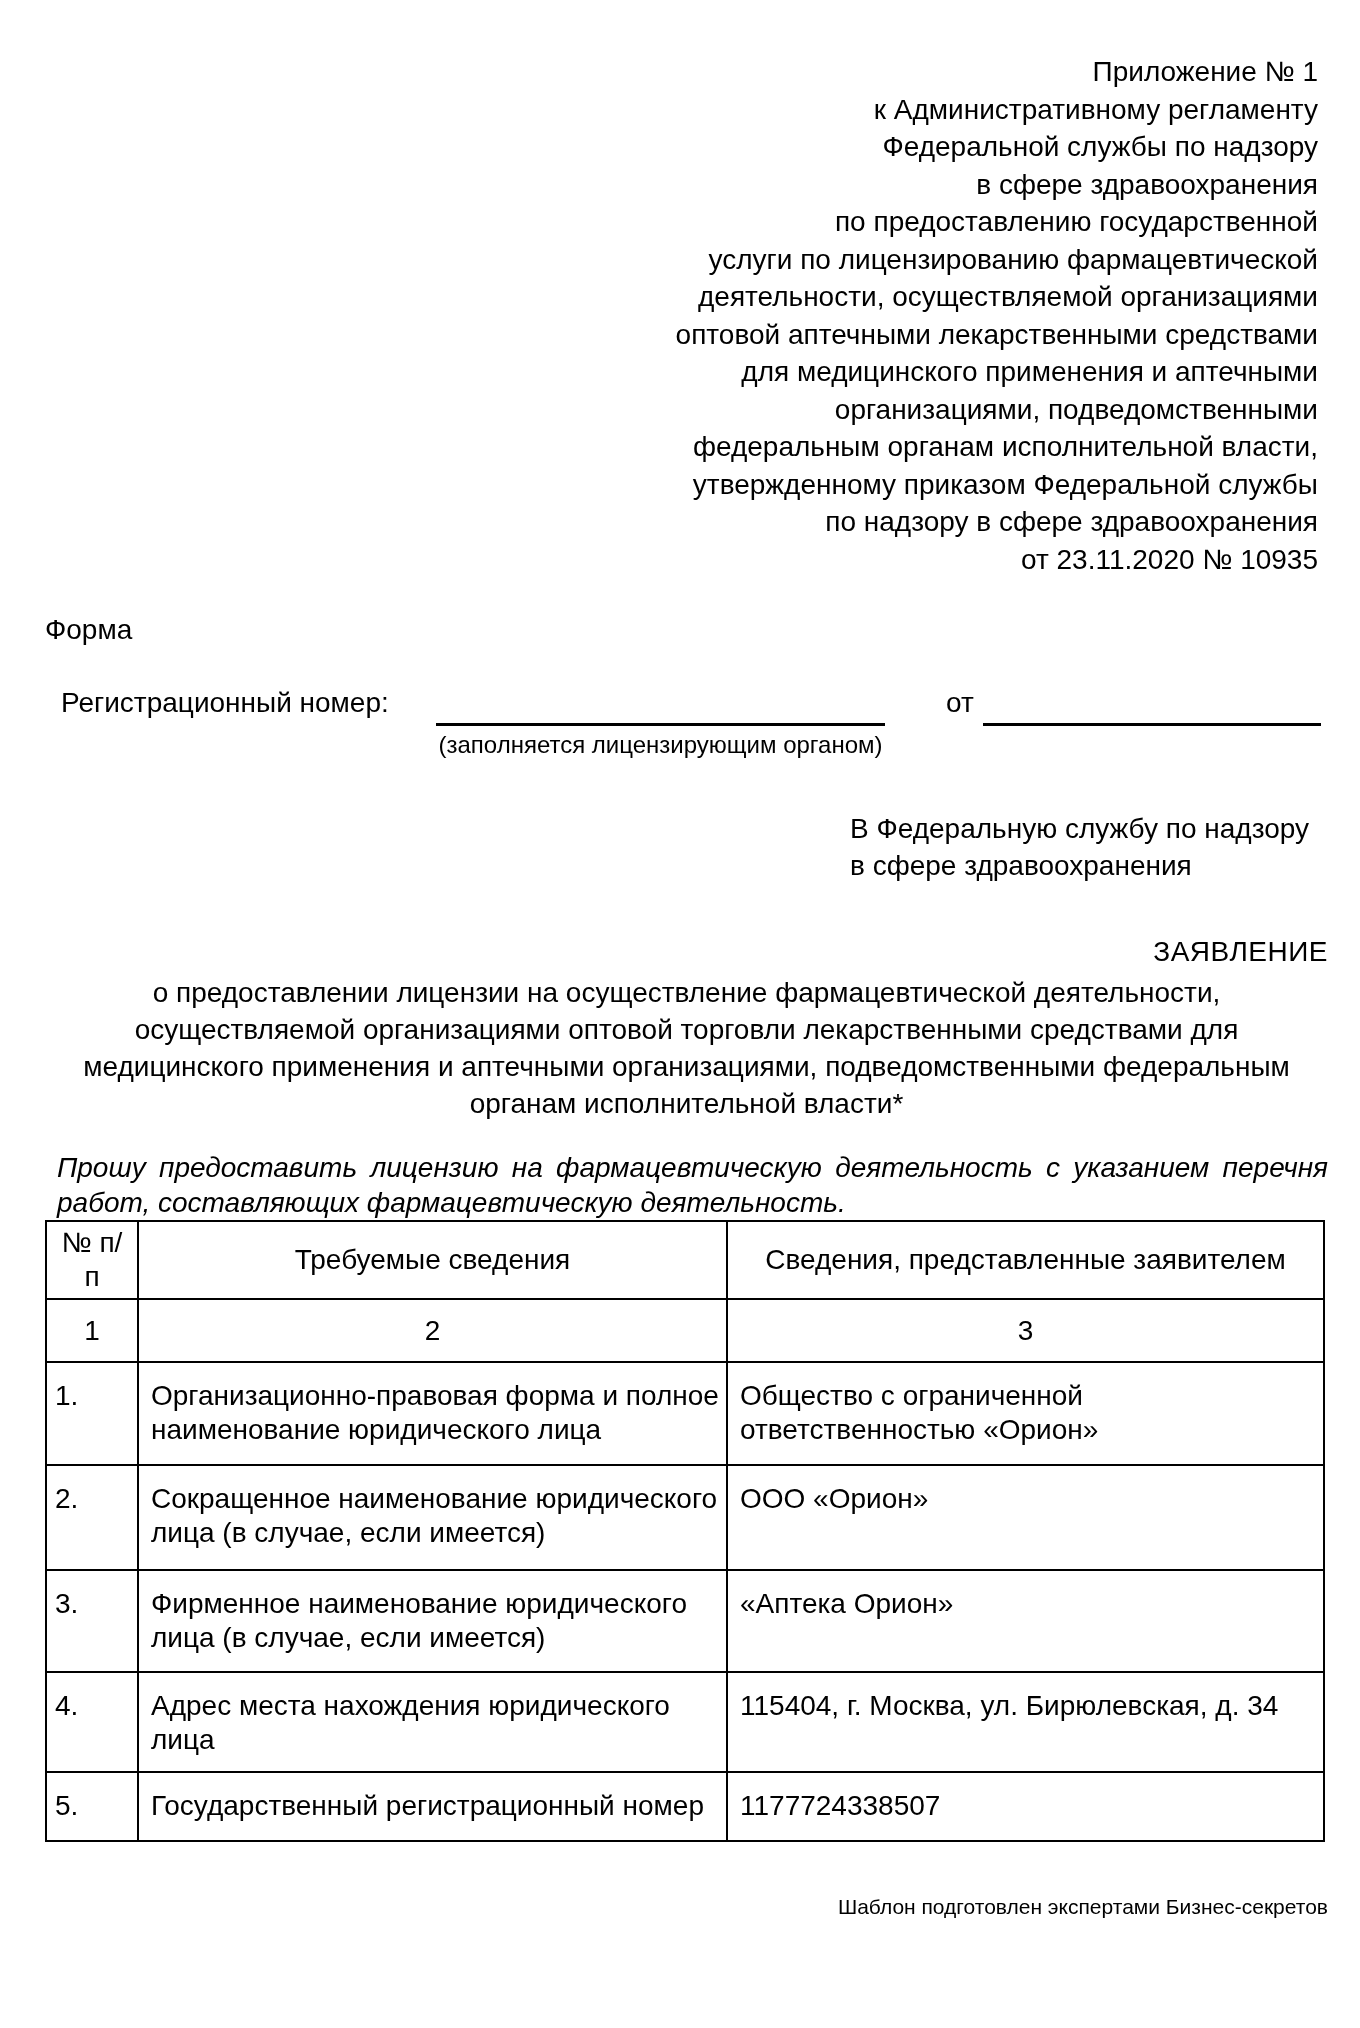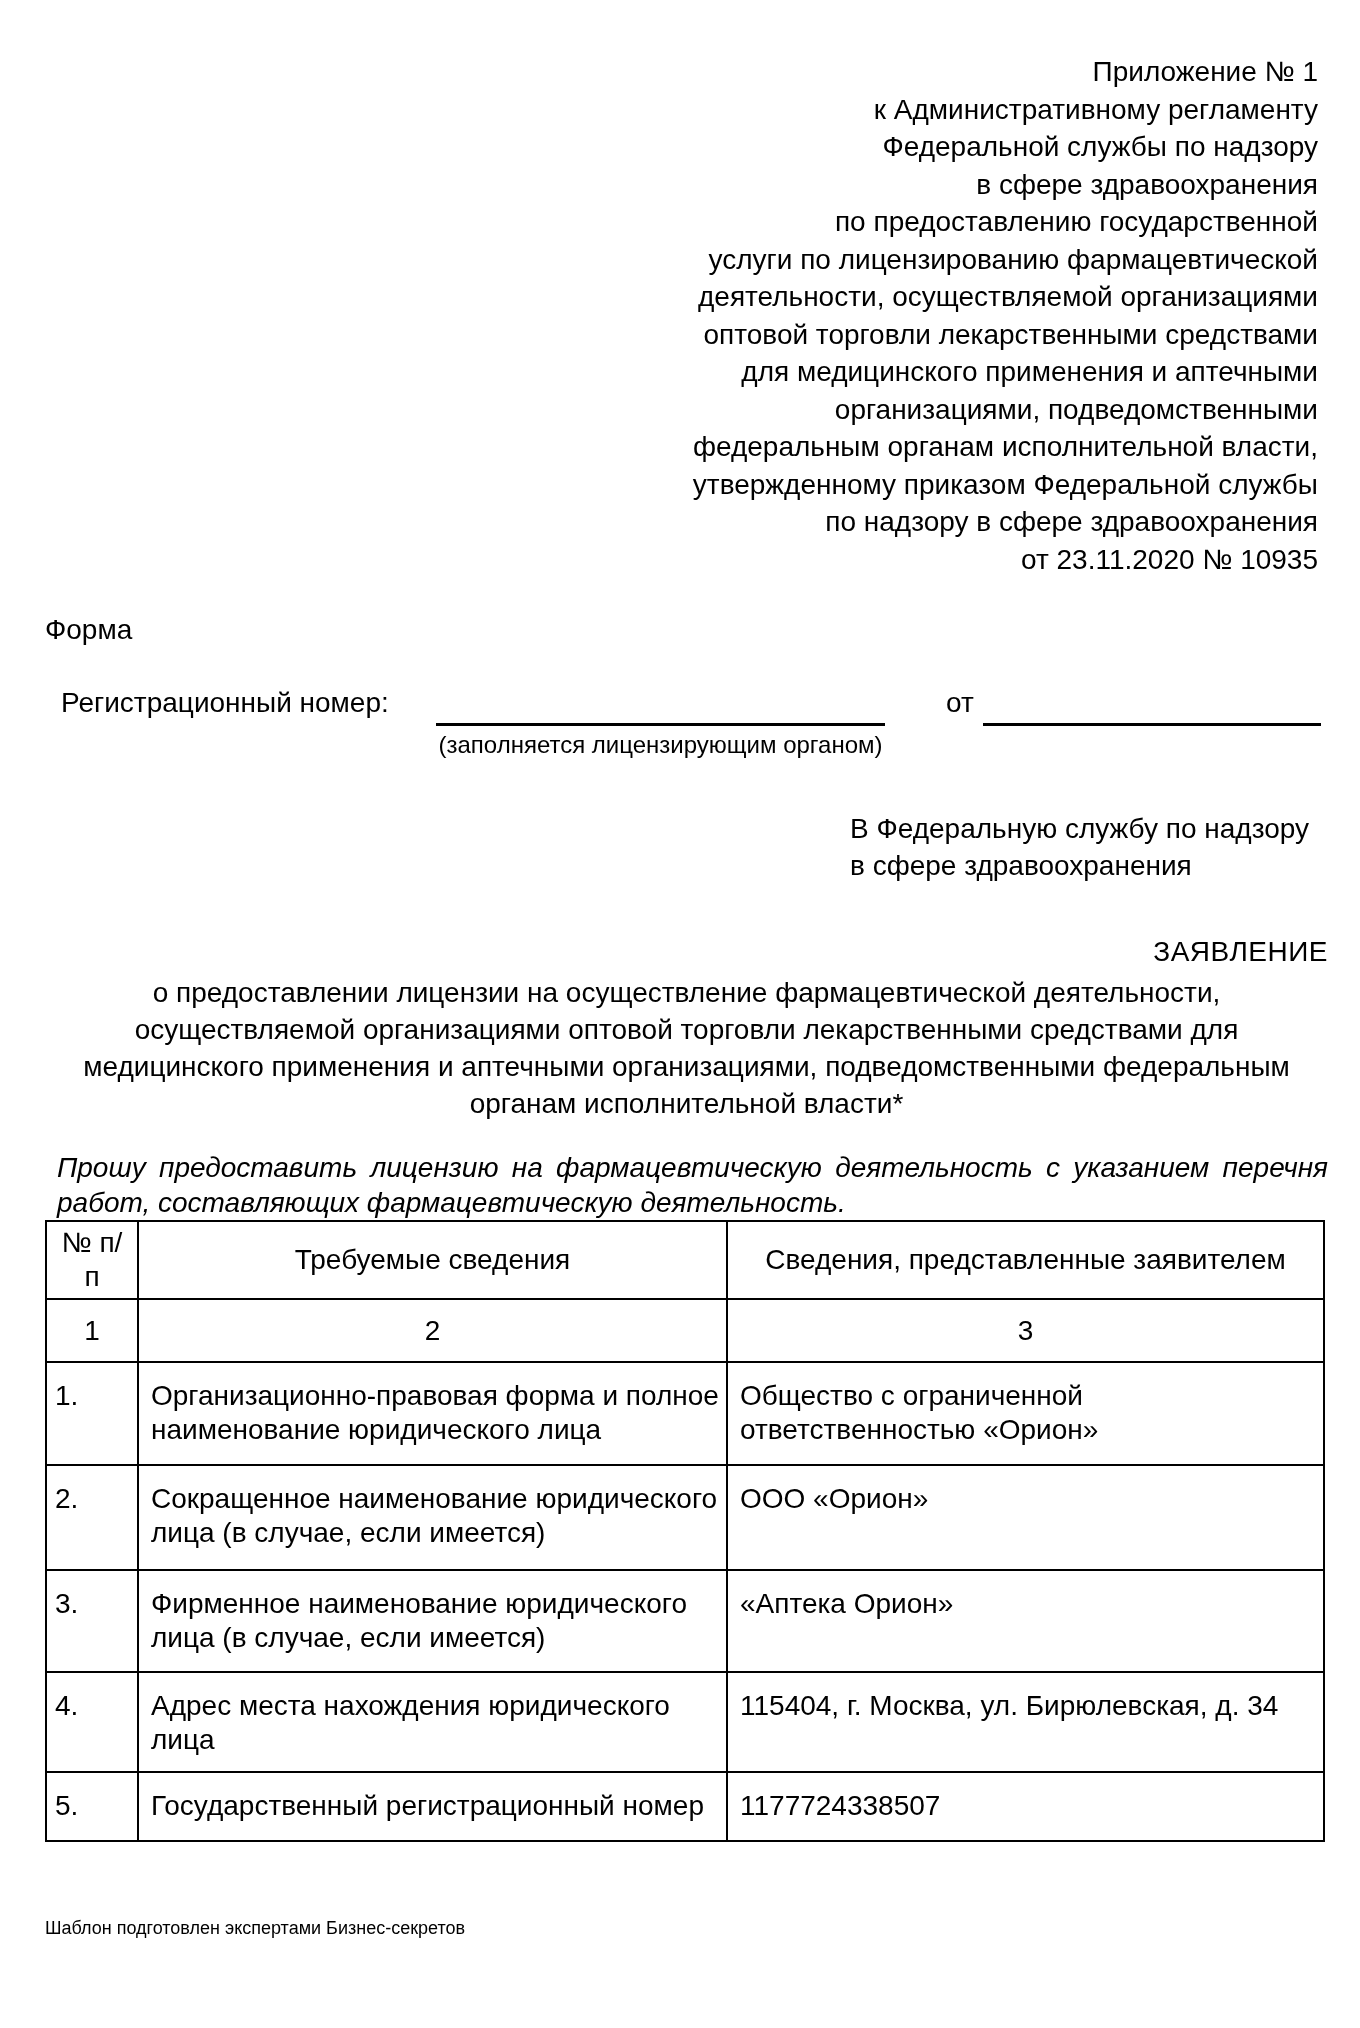--- a/index.html
+++ b/index.html
@@ -68,39 +68,40 @@
   table.app tbody td.num { padding-left: 8px; padding-right: 4px; }
   tr.h-head { height: 62px; }
   tr.h-nums { height: 63px; }
   tr.h-r1 { height: 103px; }
   tr.h-r2 { height: 105px; }
   tr.h-r3 { height: 102px; }
   tr.h-r4 { height: 100px; }
   tr.h-r5 { height: 69px; }
   
   .footer {
-    margin-top: 73px;
-    font-size: 18px;
+    margin-top: 52px;
+    text-align: right;
+    font-size: 21px;
     line-height: 26px;
   }
 </style>
 </head>
 <body>
 
 <div class="page">
 
   <div class="appendix">
     <div>Приложение № 1</div>
     <div>к Административному регламенту</div>
     <div>Федеральной службы по надзору</div>
     <div>в сфере здравоохранения</div>
     <div>по предоставлению государственной</div>
     <div>услуги по лицензированию фармацевтической</div>
     <div>деятельности, осуществляемой организациями</div>
-    <div>оптовой торговли лекарственными средствами</div>
+    <div>оптовой аптечными лекарственными средствами</div>
     <div>для медицинского применения и аптечными</div>
     <div>организациями, подведомственными</div>
     <div>федеральным органам исполнительной власти,</div>
     <div>утвержденному приказом Федеральной службы</div>
     <div>по надзору в сфере здравоохранения</div>
     <div>от 23.11.2020 № 10935</div>
   </div>
 
   <div class="form-label">Форма</div>
 

